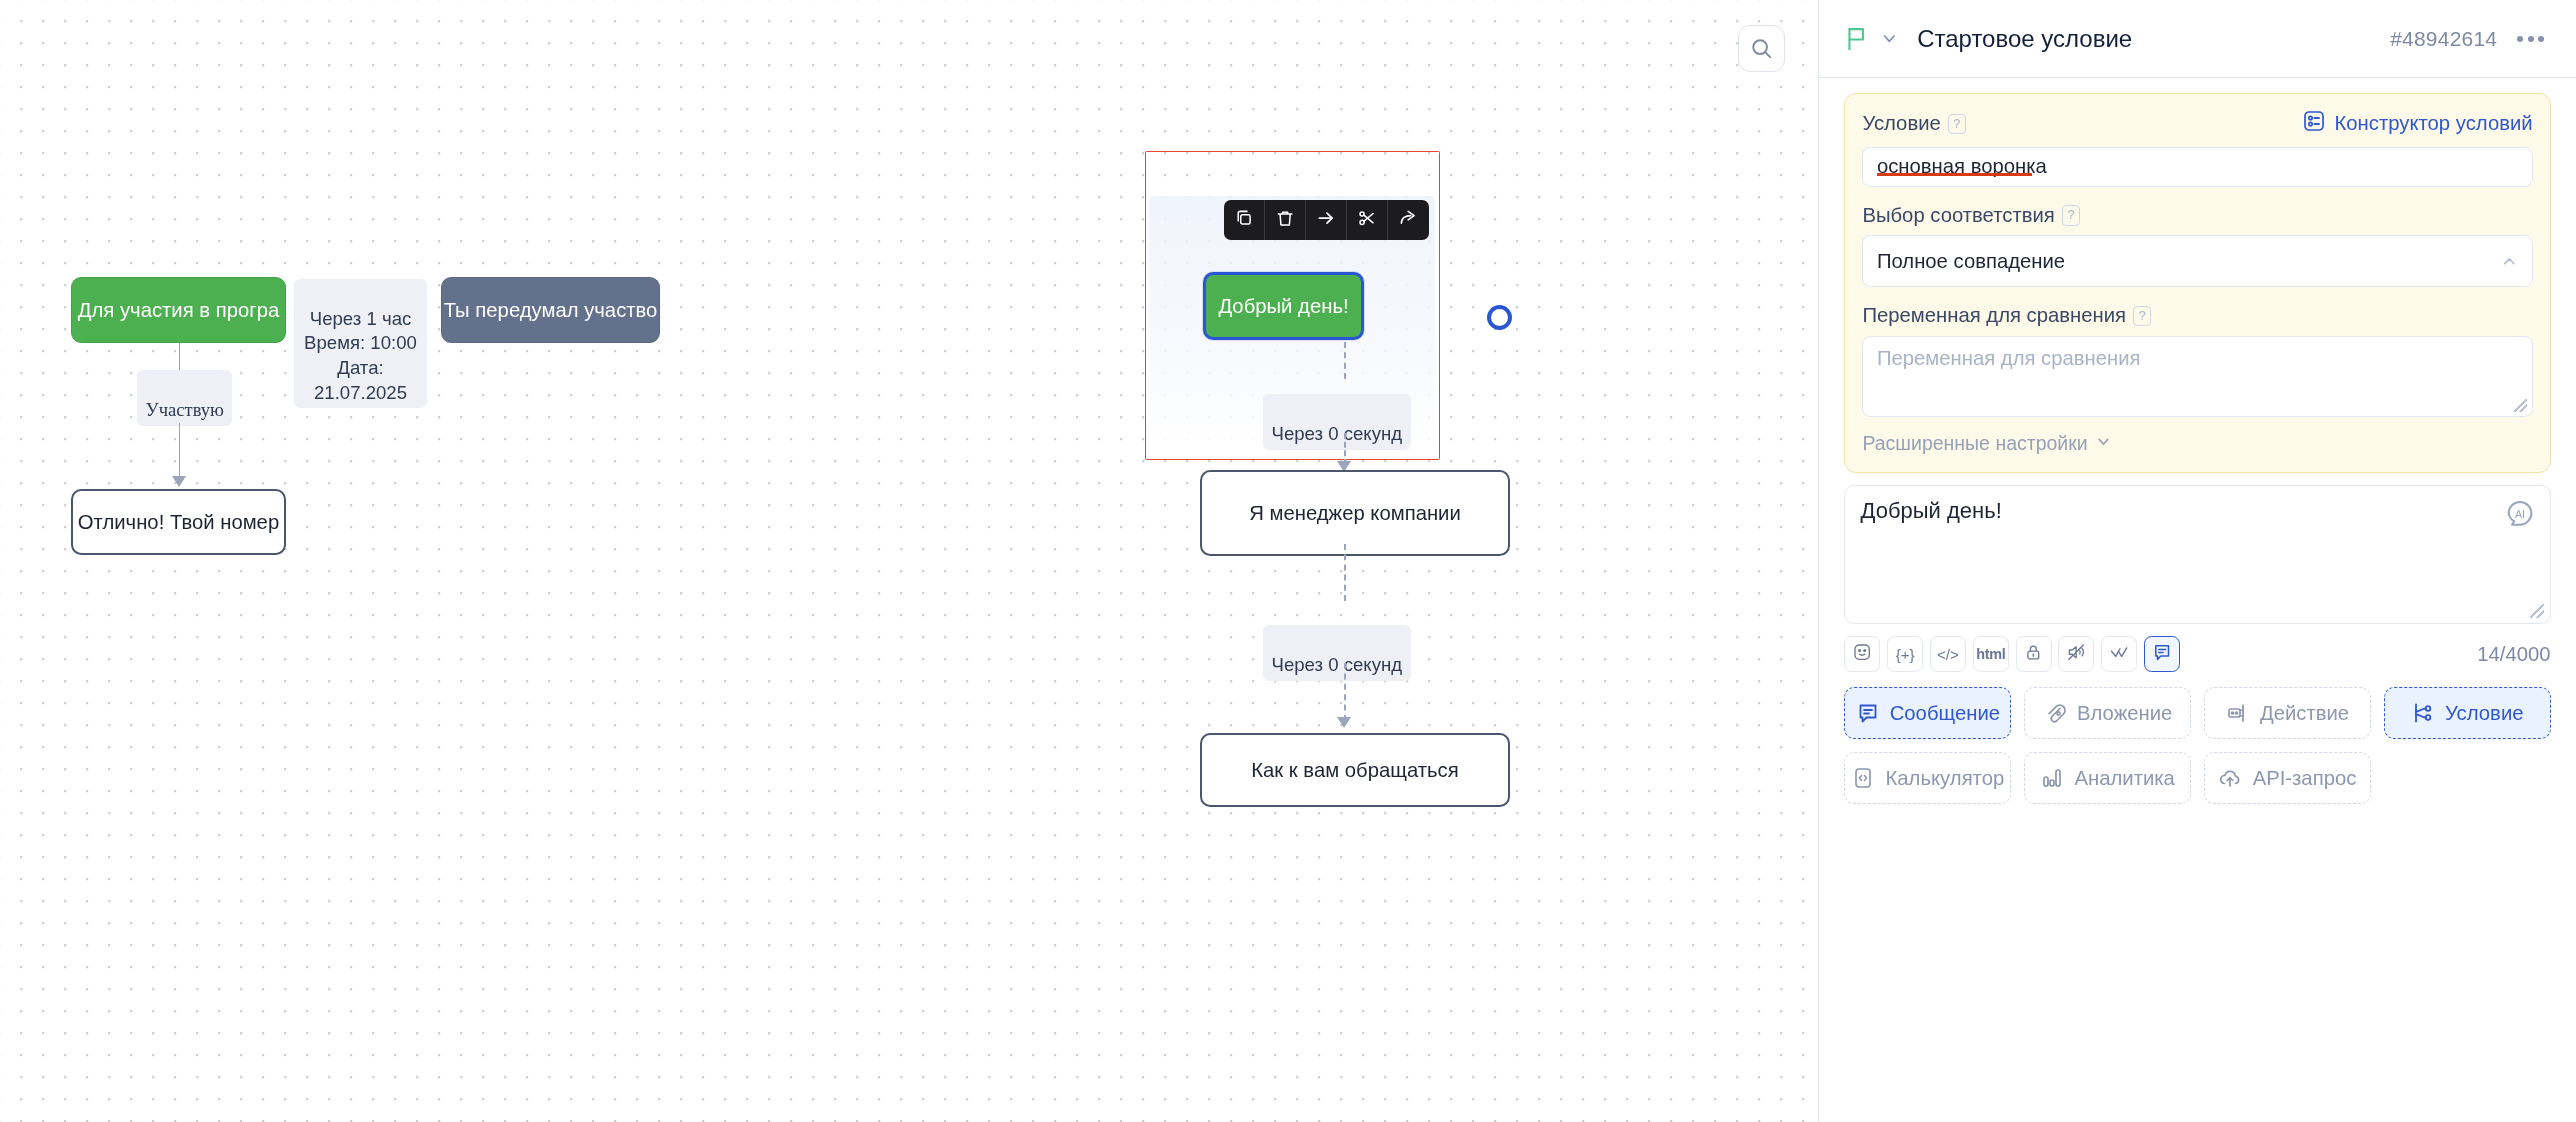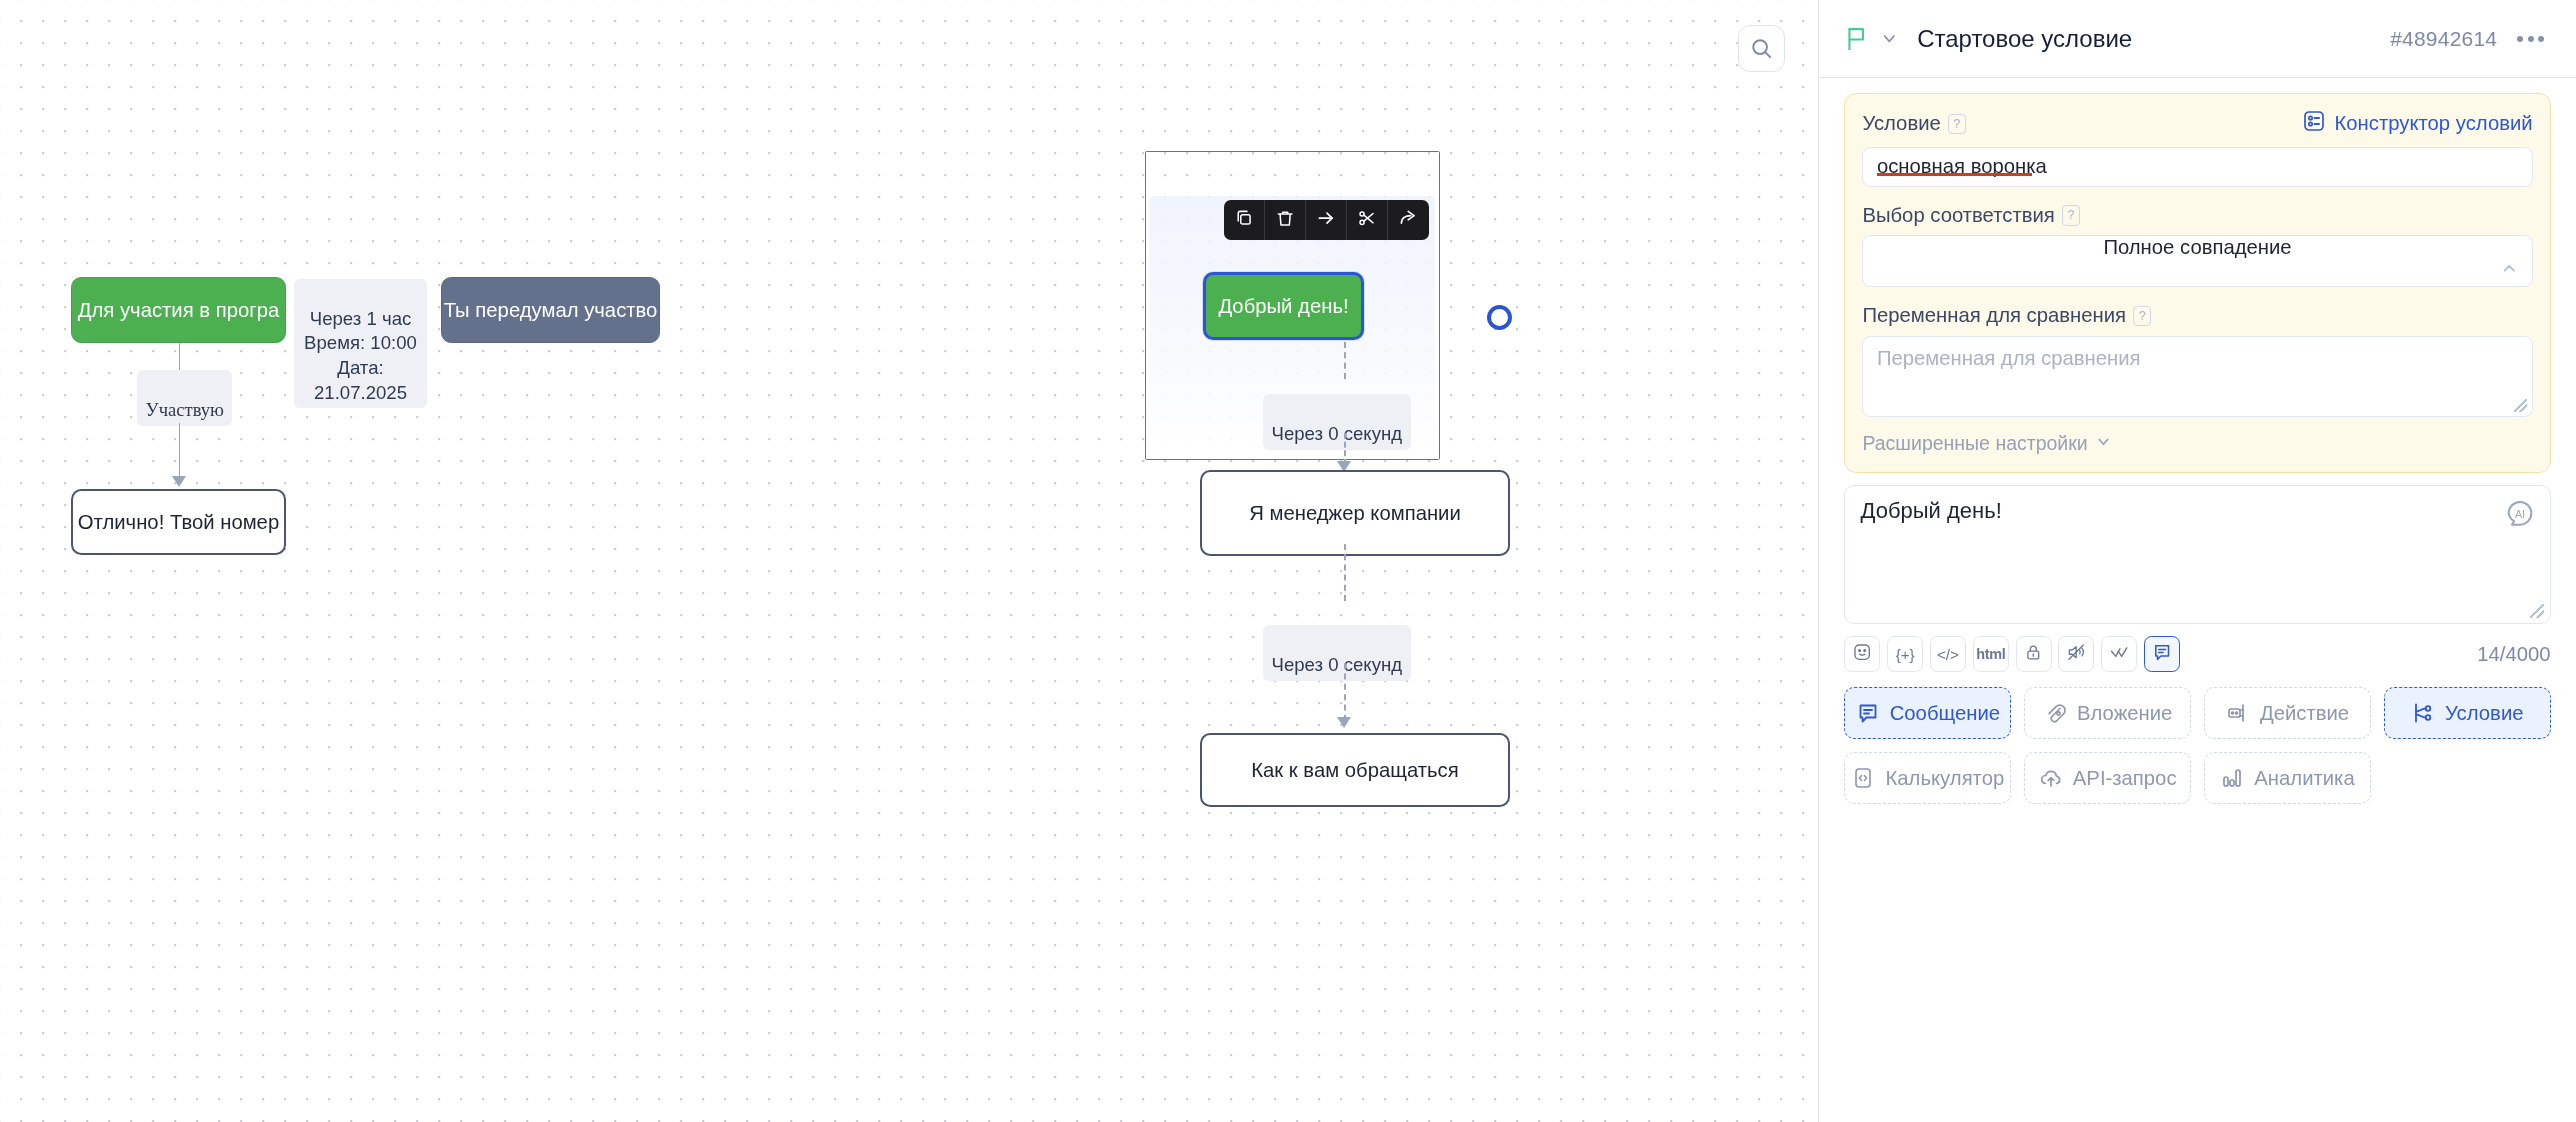--- a/index.html
+++ b/index.html
@@ -212,21 +212,20 @@
     position: relative;
     width: 100%; height: 52px;
     margin-top: 8.5px;
     border: 1.3px solid #e1e6f0;
     border-radius: 8.5px;
     background: #fff;
     display: flex; align-items: center;
     padding: 0 13.5px;
     font-size: 20.3px; color: #1e2433;
     cursor: pointer;
-    flex-direction: column;
   }
   .select-box .chev-up { margin-left: auto; display:flex; }
   .label-gap { margin-top: 17px; }
   .textarea-box {
     position: relative;
     width: 100%; height: 81px;
     margin-top: 8.5px;
     border: 1.3px solid #e1e6f0;
     border-radius: 8.5px;
     background: #fff;
@@ -638,36 +637,36 @@
               <polyline points="10.5,9.5 8.5,12 10.5,14.5" stroke-linecap="round" stroke-linejoin="round"></polyline>
               <polyline points="13.5,9.5 15.5,12 13.5,14.5" stroke-linecap="round" stroke-linejoin="round"></polyline>
             </svg>
           </span>
           <span>Калькулятор</span>
         </div>
 
         <div class="action-btn">
           <span class="ico">
             <svg width="24" height="24" viewBox="0 0 24 24" fill="none" stroke="currentColor" stroke-width="1.7">
+              <rect x="4" y="11" width="4" height="9" rx="2"></rect>
+                <rect x="10" y="14" width="4" height="6" rx="2"></rect>
+                <rect x="16" y="4" width="4" height="16" rx="2"></rect>
+            </svg>
+          </span>
+          <span>Аналитика</span>
+        </div>
+
+        <div class="action-btn">
+          <span class="ico">
+            <svg width="24" height="24" viewBox="0 0 24 24" fill="none" stroke="currentColor" stroke-width="1.7">
               <path d="M6.5 17.5a4 4 0 0 1 .4-8A5.3 5.3 0 0 1 17.3 10a3.8 3.8 0 0 1 .2 7.5" stroke-linecap="round" stroke-linejoin="round"></path>
               <line x1="12" y1="20" x2="12" y2="12" stroke-linecap="round"></line>
                 <polyline points="9.3,14.3 12,11.6 14.7,14.3" stroke-linecap="round" stroke-linejoin="round"></polyline>
             </svg>
           </span>
           <span>API-запрос</span>
         </div>
 
-        <div class="action-btn">
-          <span class="ico">
-            <svg width="24" height="24" viewBox="0 0 24 24" fill="none" stroke="currentColor" stroke-width="1.7">
-              <rect x="4" y="11" width="4" height="9" rx="2"></rect>
-                <rect x="10" y="14" width="4" height="6" rx="2"></rect>
-                <rect x="16" y="4" width="4" height="16" rx="2"></rect>
-            </svg>
-          </span>
-          <span>Аналитика</span>
-        </div>
-
       </div>
     </div>
   </div>
 </div>
 
 
 </body></html>

